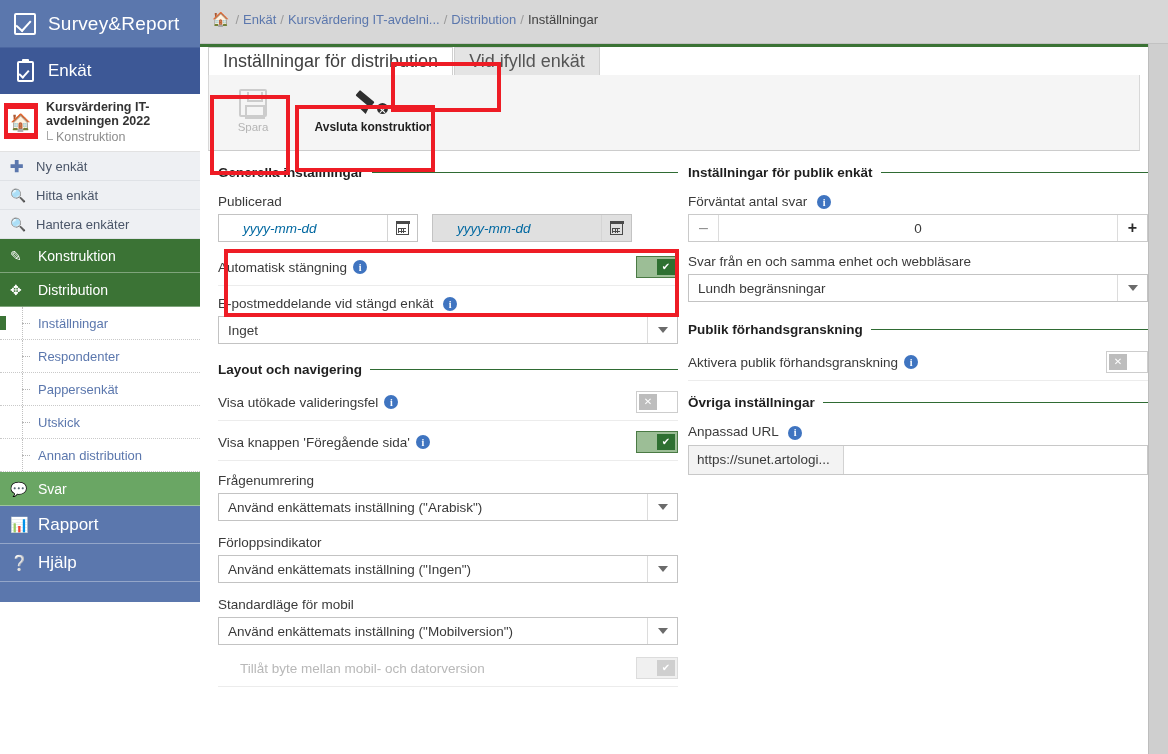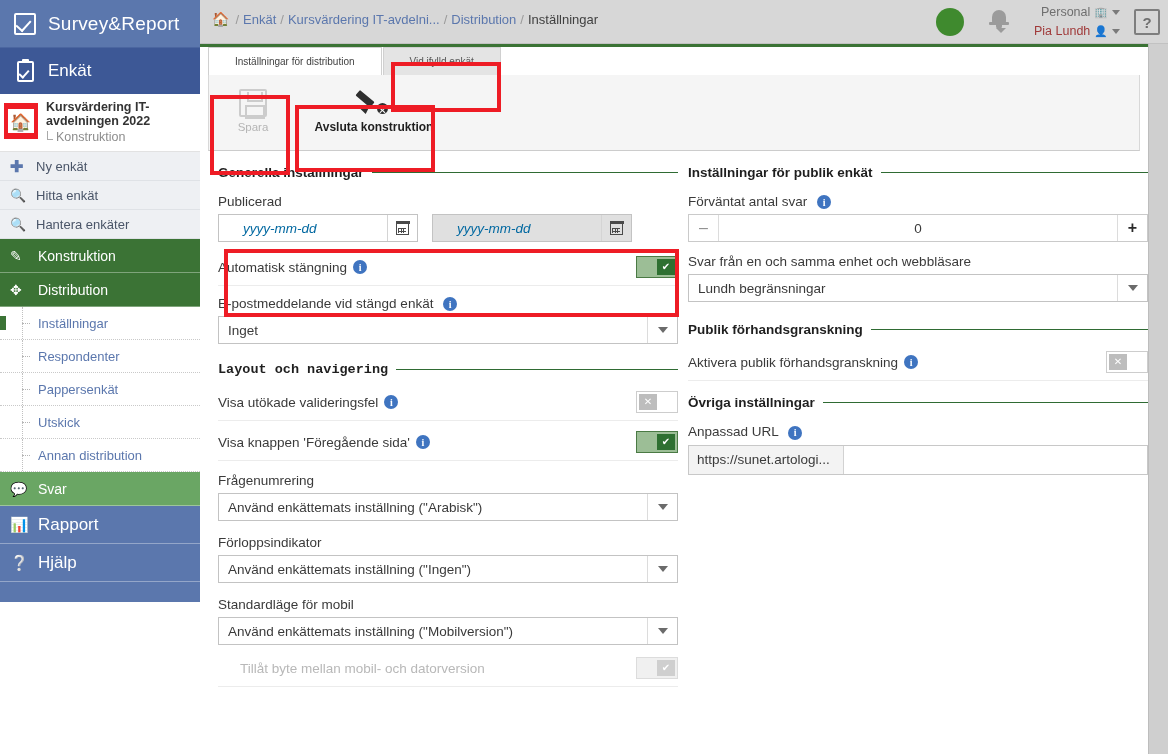--- a/index.html
+++ b/index.html
@@ -214,23 +214,23 @@
   #scrollbar {
     position: absolute; right: 0; top: 44px; width: 20px; height: 710px;
     background: #cfcfcf; border-left: 1px solid #bdbdbd;
   }
 
   .tabstrip {
     position: absolute; left: 8px; top: 0px; height: 28px;
     display: flex; align-items: flex-end;
   }
   .tab {
-    height: 28px; padding: 0 26px;
+    height: 28px; padding: 0 14px;
     display: flex; align-items: center;
-    font-size: 10px; color: #3f3f3f;
+    font-size: 18px; color: #3f3f3f;
     background: #fff;
     border: 1px solid #d0d0d0; border-bottom: none;
     margin-right: 1px;
   }
   .tab.inactive { background: #e4e4e4; color: #555; }
 
   .toolbar {
     position: absolute; left: 8px; top: 28px; right: 8px; height: 76px;
     background: #f5f5f5;
     border: 1px solid #d8d8d8; border-top: none;
@@ -465,40 +465,20 @@
       <span class="bc-sep">/</span>
       <span class="bc-link">Enkät</span>
       <span class="bc-sep">/</span>
       <span class="bc-link">Kursvärdering IT-avdelni...</span>
       <span class="bc-sep">/</span>
       <span class="bc-link">Distribution</span>
       <span class="bc-sep">/</span>
       <span class="bc-cur">Inställningar</span>
     </div>
 
-    <div class="topright">
-      <div class="green-dot"></div>
-      <div class="bell-wrap">
-        <span class="bell"></span>
-        <span class="bell-caret"></span>
-      </div>
-      <div class="user-block">
-        <div class="user-row">
-          <span class="user-org">Personal</span>
-          <span class="mini-ico">🏢</span>
-          <span class="caret-d"></span>
-        </div>
-        <div class="user-row">
-          <span class="user-name">Pia Lundh</span>
-          <span class="mini-ico">👤</span>
-          <span class="caret-d"></span>
-        </div>
-      </div>
-      <div class="help-btn">?</div>
-    </div>
   </div>
 
   <div id="content">
 
     <div class="tabstrip">
       <div class="tab">Inställningar för distribution</div>
       <div class="tab inactive">Vid ifylld enkät</div>
     </div>
 
     <div class="toolbar">
@@ -557,21 +537,21 @@
           <span class="info-i">i</span>
         </div>
         <div class="select">
           <span class="val">Inget</span>
           <span class="arr">
               <i></i>
             </span>
         </div>
       </div>
 
-      <div class="sec-head" style="margin-top:18px;font-family:Liberation Mono, monospace;">
+      <div class="sec-head" style="margin-top:18px;">
         <span>Layout och navigering</span>
         <span class="rule"></span>
       </div>
 
       <div class="frow underline-row">
         <span class="flabel">Visa utökade valideringsfel</span>
         <span class="info-i">i</span>
         <span class="fspacer"></span>
         <div class="toggle off">
             <span class="knob">✕</span>

